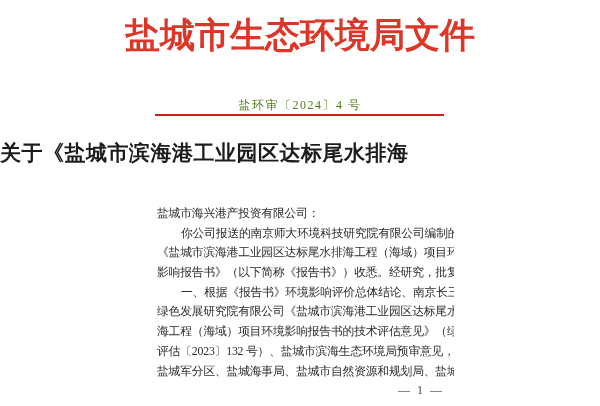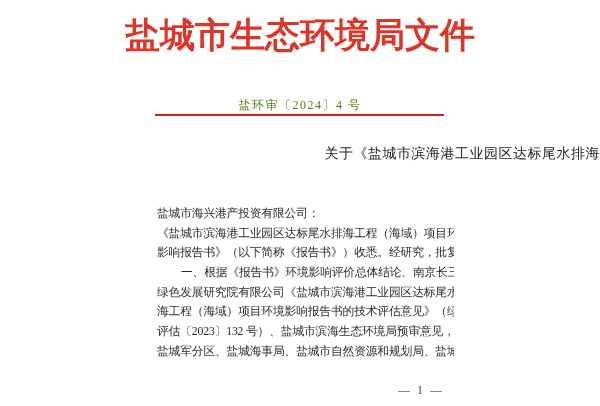--- a/index.html
+++ b/index.html
@@ -47,24 +47,24 @@
     left: 155px;
     width: 289px;
     height: 2px;
     background: var(--divider-red);
   }
   .doc-title {
     position: absolute;
     top: 142px;
     left: 0;
     width: 100%;
-    text-align: right;
-    font-weight: normal;
+    text-align: left;
+    font-weight: bold;
     color: var(--title-black);
-    font-size: 14px;
+    font-size: 21px;
     line-height: 23px;
     letter-spacing: 0.5px;
   }
   .body-block {
     position: absolute;
     top: 204px;
     left: 157px;
     width: 297px;
     font-size: 11.8px;
     line-height: 19.7px;
@@ -106,20 +106,21 @@
 
   <div class="red-divider"></div>
 
   <div class="doc-title">
     <div>关于《盐城市滨海港工业园区达标尾水排海</div>
   </div>
 
   <div class="body-block">
     <div class="body-line salutation">盐城市海兴港产投资有限公司：</div>
 
+    <div class="body-line indent">你公司报送的南京师大环境科技研究院有限公司编制的</div>
     <div class="body-line">《盐城市滨海港工业园区达标尾水排海工程（海域）项目环境</div>
     <div class="body-line">影响报告书》（以下简称《报告书》）收悉。经研究，批复如下：</div>
 
     <div class="body-line indent">一、根据《报告书》环境影响评价总体结论、南京长三角</div>
     <div class="body-line">绿色发展研究院有限公司《盐城市滨海港工业园区达标尾水排</div>
     <div class="body-line">海工程（海域）项目环境影响报告书的技术评估意见》（绿院</div>
     <div class="body-line">评估〔2023〕132 号）、盐城市滨海生态环境局预审意见，以及</div>
     <div class="body-line">盐城军分区、盐城海事局、盐城市自然资源和规划局、盐城市</div>
   </div>
 

